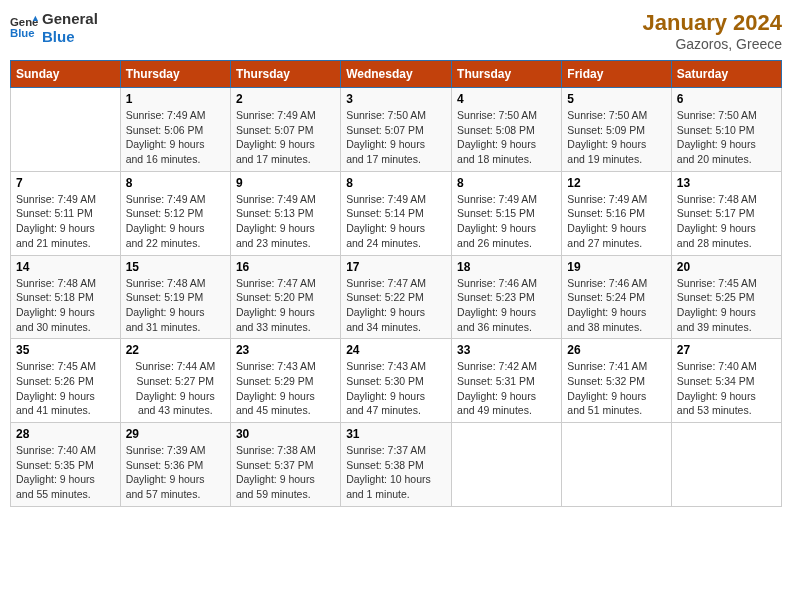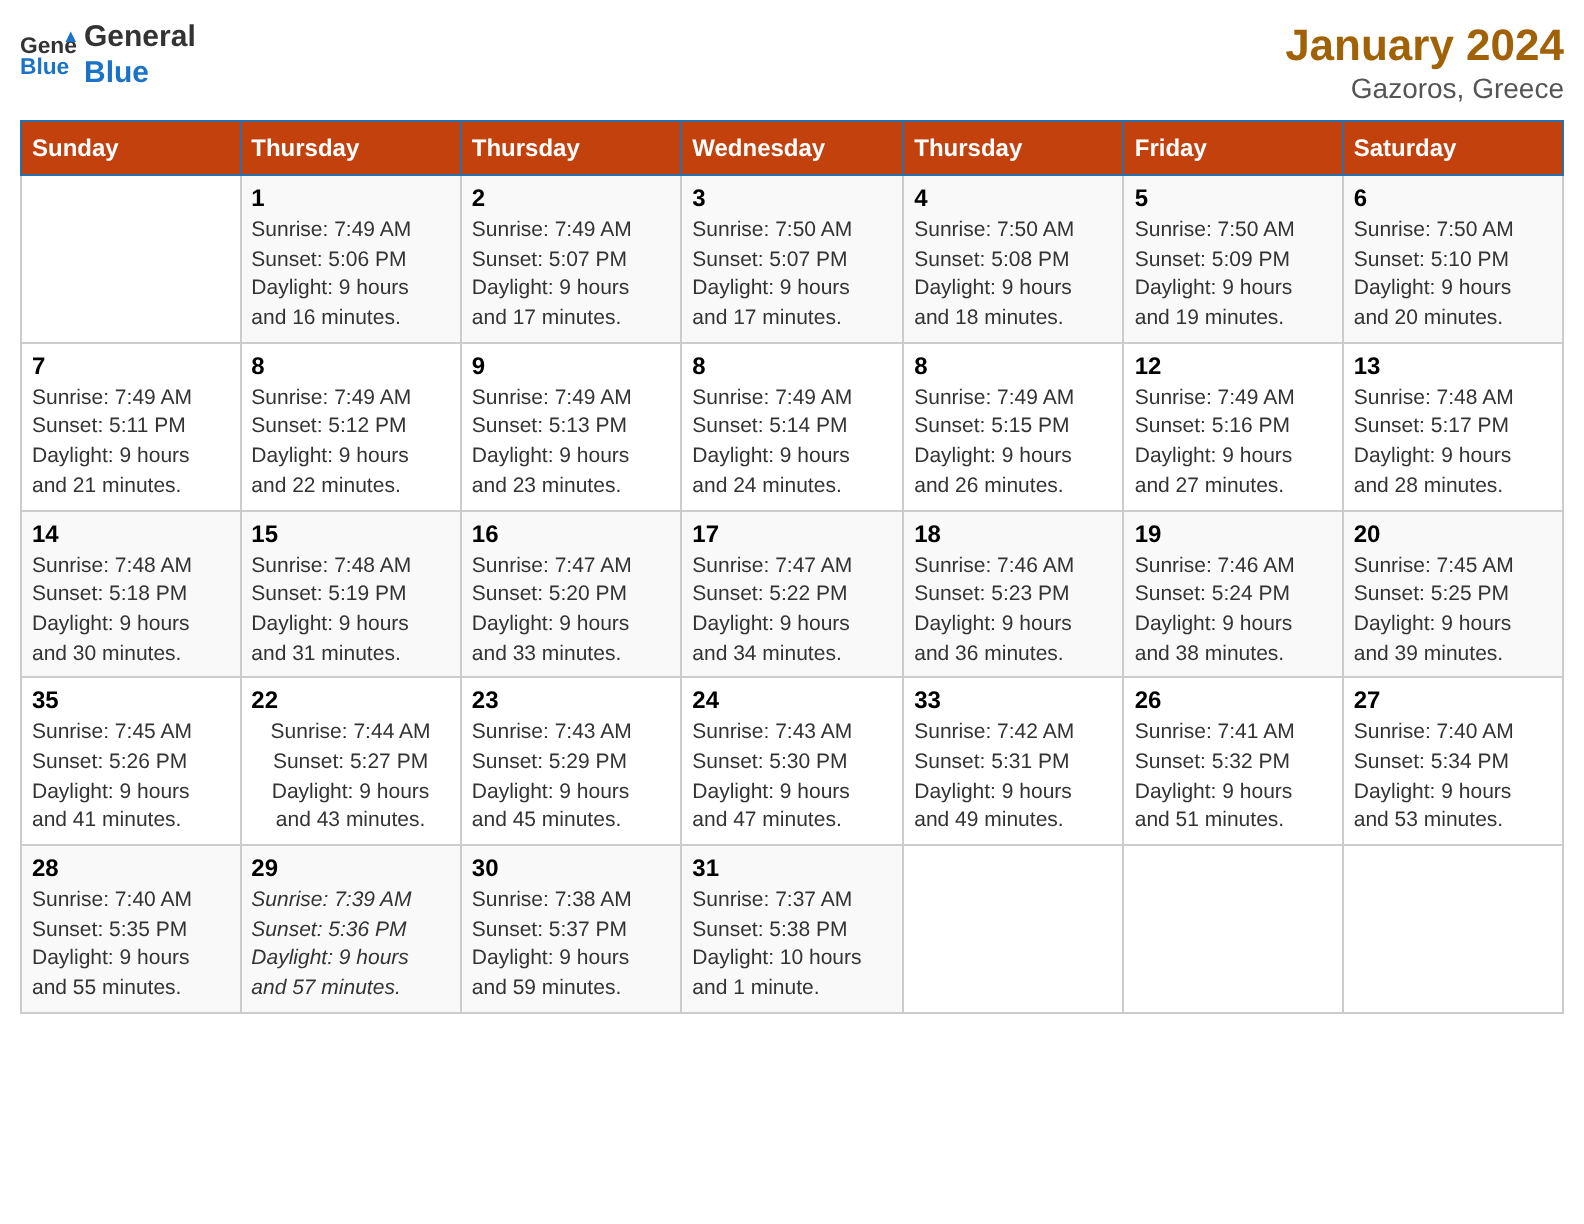--- a/index.html
+++ b/index.html
@@ -311,21 +311,21 @@
       <tr>
         <td>
           <div class="day-num">28</div>
           <div class="day-info" style="white-space: pre-line;">Sunrise: 7:40 AM
 Sunset: 5:35 PM
 Daylight: 9 hours
 and 55 minutes.</div>
         </td>
         <td>
           <div class="day-num">29</div>
-          <div class="day-info" style="white-space: pre-line; font-style: italic;">Sunrise: 7:39 AM
+          <div class="day-info" style="white-space: pre-line;">Sunrise: 7:39 AM
 Sunset: 5:36 PM
 Daylight: 9 hours
 and 57 minutes.</div>
         </td>
         <td>
           <div class="day-num">30</div>
           <div class="day-info" style="white-space: pre-line;">Sunrise: 7:38 AM
 Sunset: 5:37 PM
 Daylight: 9 hours
 and 59 minutes.</div>

